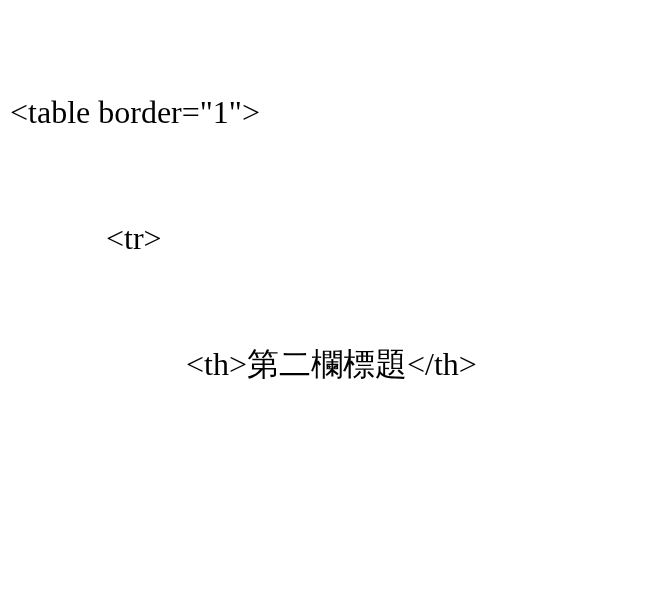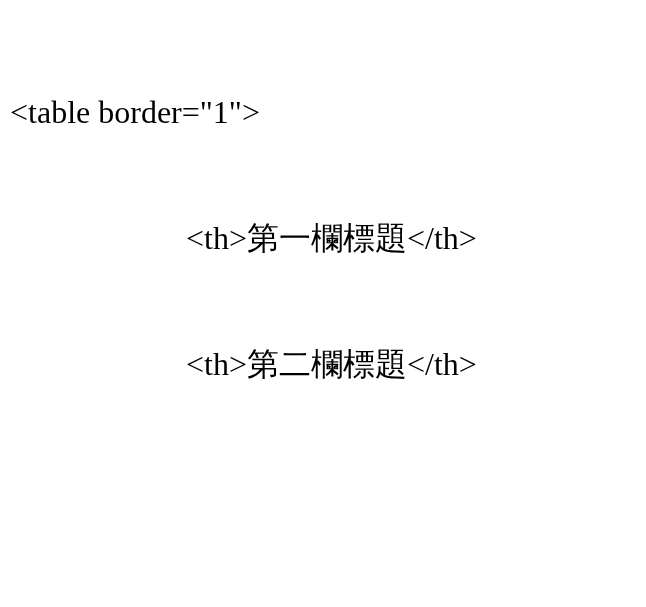--- a/index.html
+++ b/index.html
@@ -23,21 +23,21 @@
     .code-line {
       height: 42px;
       white-space: pre;
     }
   </style>
 </head>
 <body>
 
 <div class="code-block">
   <div class="code-line">&lt;table border="1"&gt;</div>
-  <div class="code-line">                      &lt;th&gt;第一欄標題&lt;/th&gt;</div>
+  <div class="code-line">            &lt;tr&gt;</div>
   <div class="code-line">                      &lt;th&gt;第二欄標題&lt;/th&gt;</div>
   
   
   
   
   
   
   
   
   

